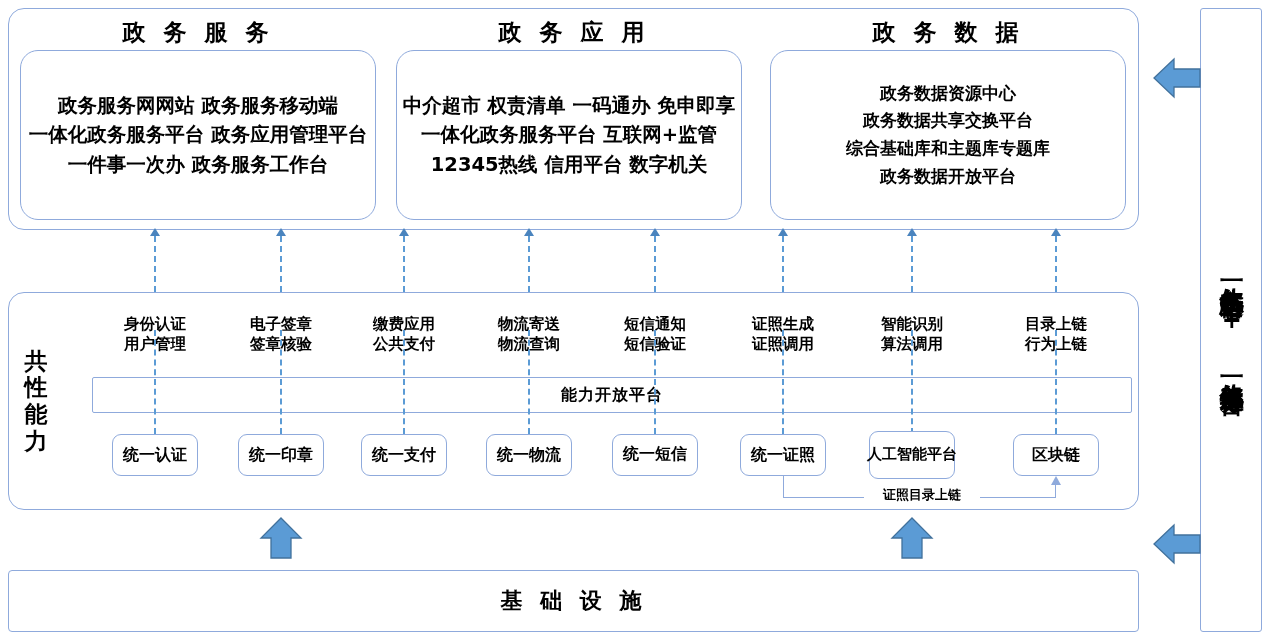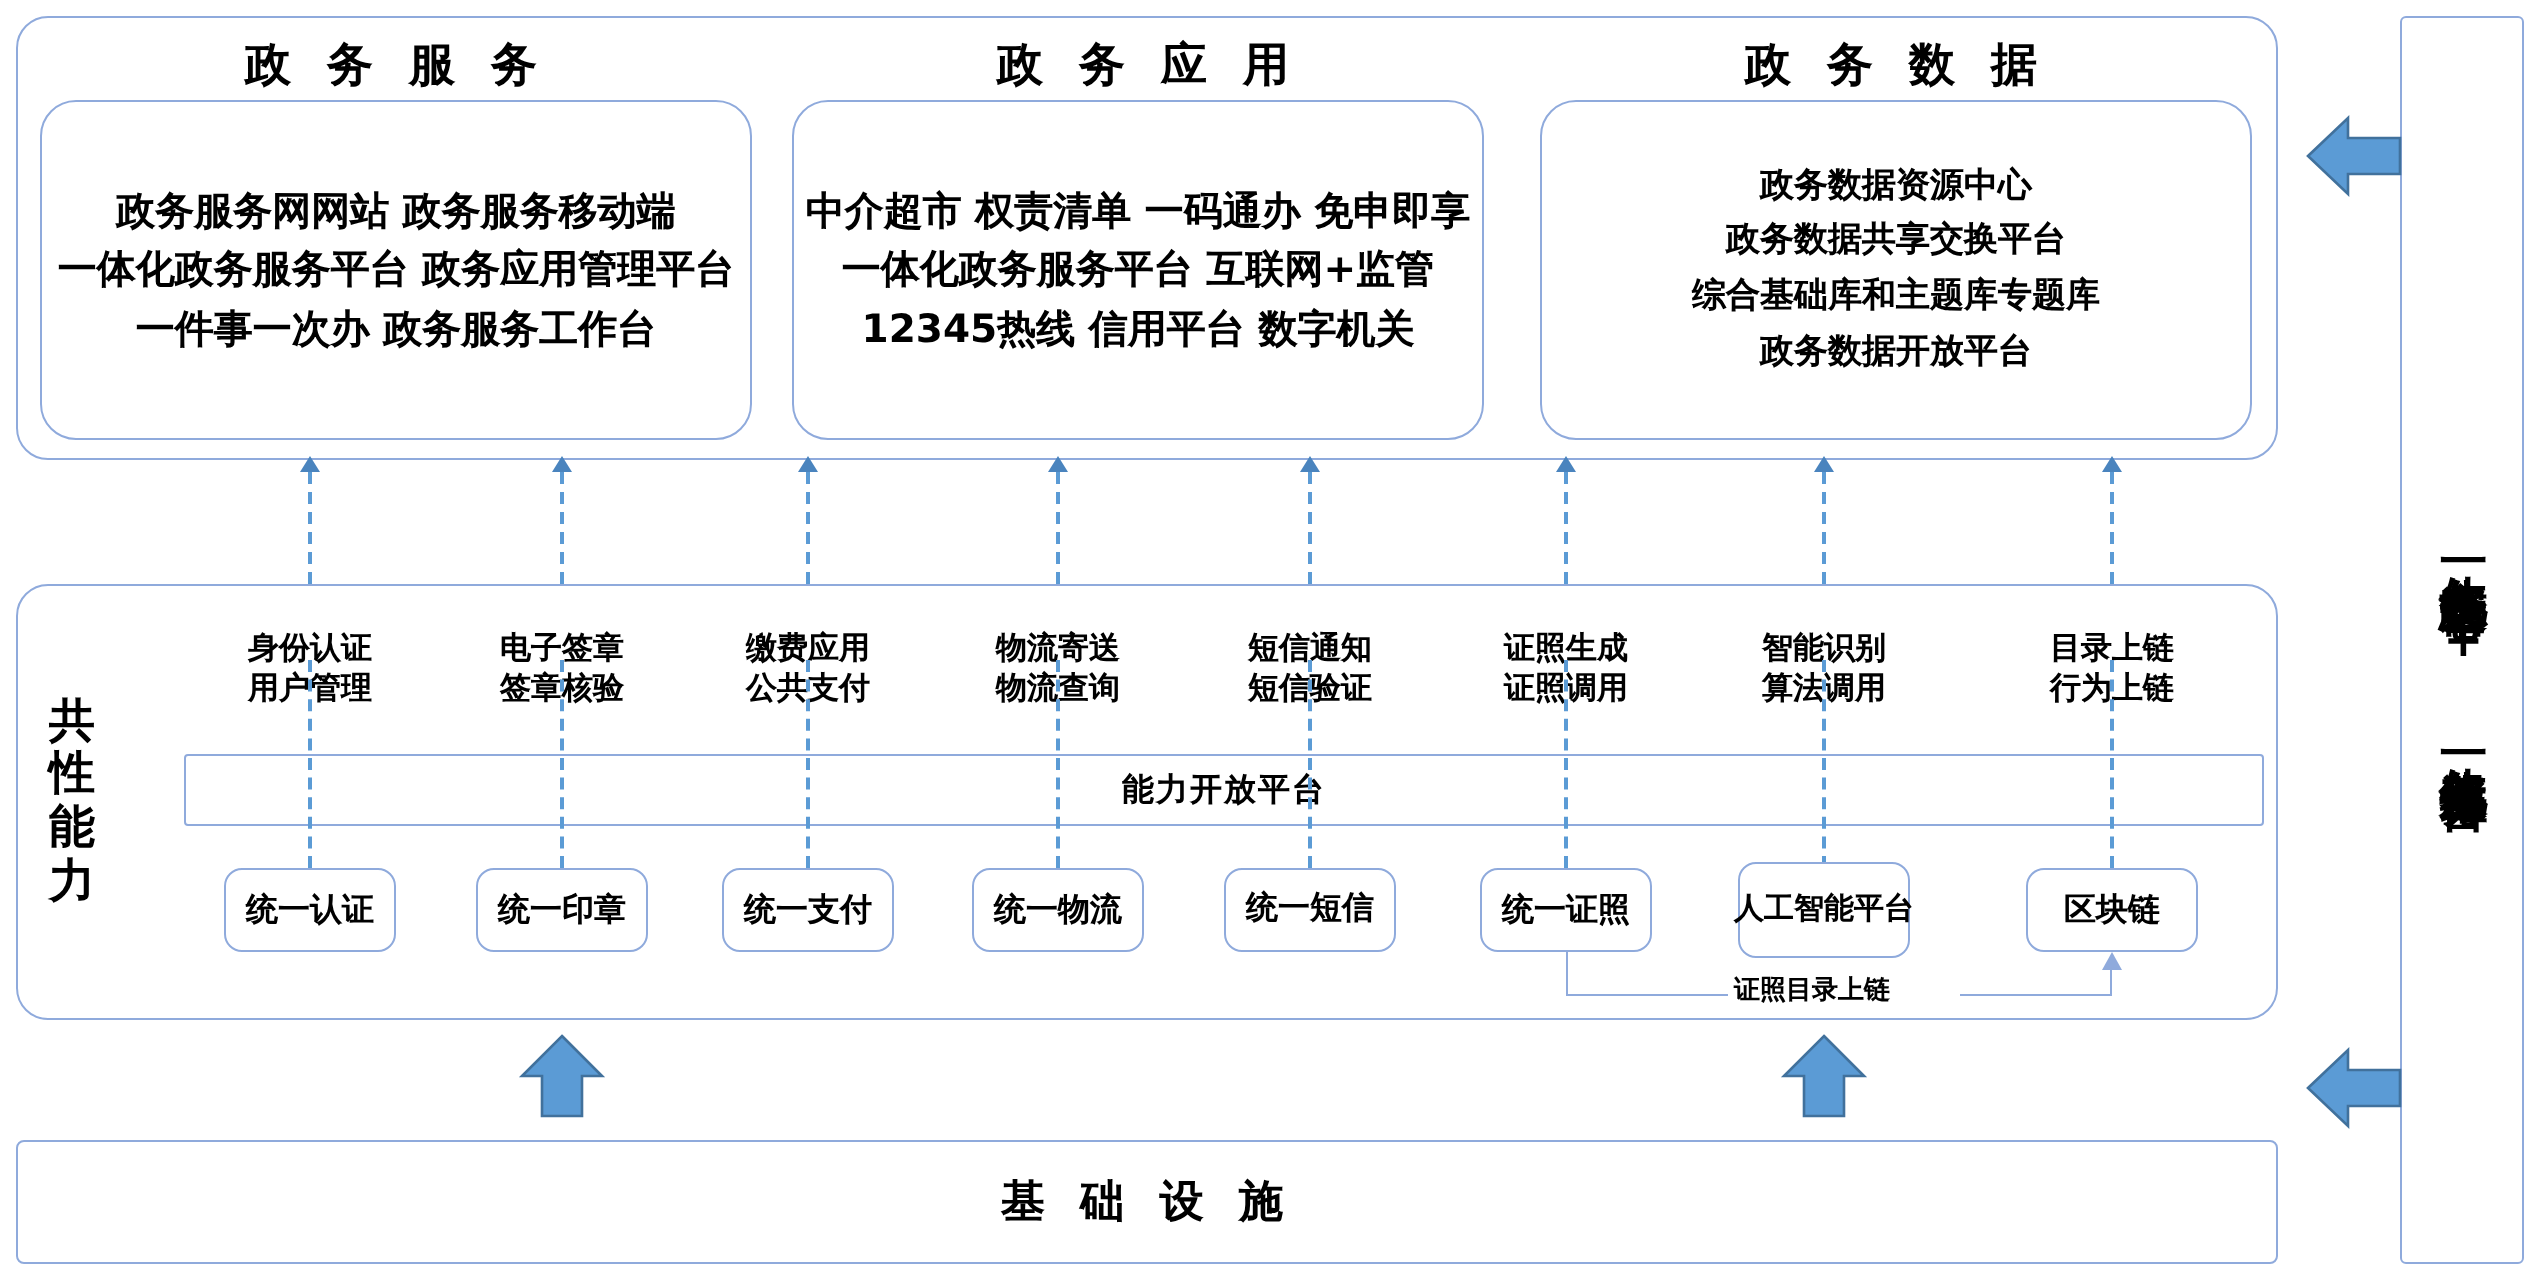--- a/index.html
+++ b/index.html
@@ -206,20 +206,21 @@
     left: 1051px; top: 476px;
     width: 0; height: 0;
     border-left: 5px solid transparent;
     border-right: 5px solid transparent;
     border-bottom: 9px solid #8FAADC;
   }
   #zz-conn-label {
     position: absolute;
     left: 864px; top: 486px;
     width: 110px;
+    text-align: center;
     font-size: 13px;
     font-weight: bold;
     background: #ffffff;
     padding: 0 3px;
     z-index: 6;
     white-space: nowrap;
     font-family: Liberation Serif, serif;
   }
 
   

